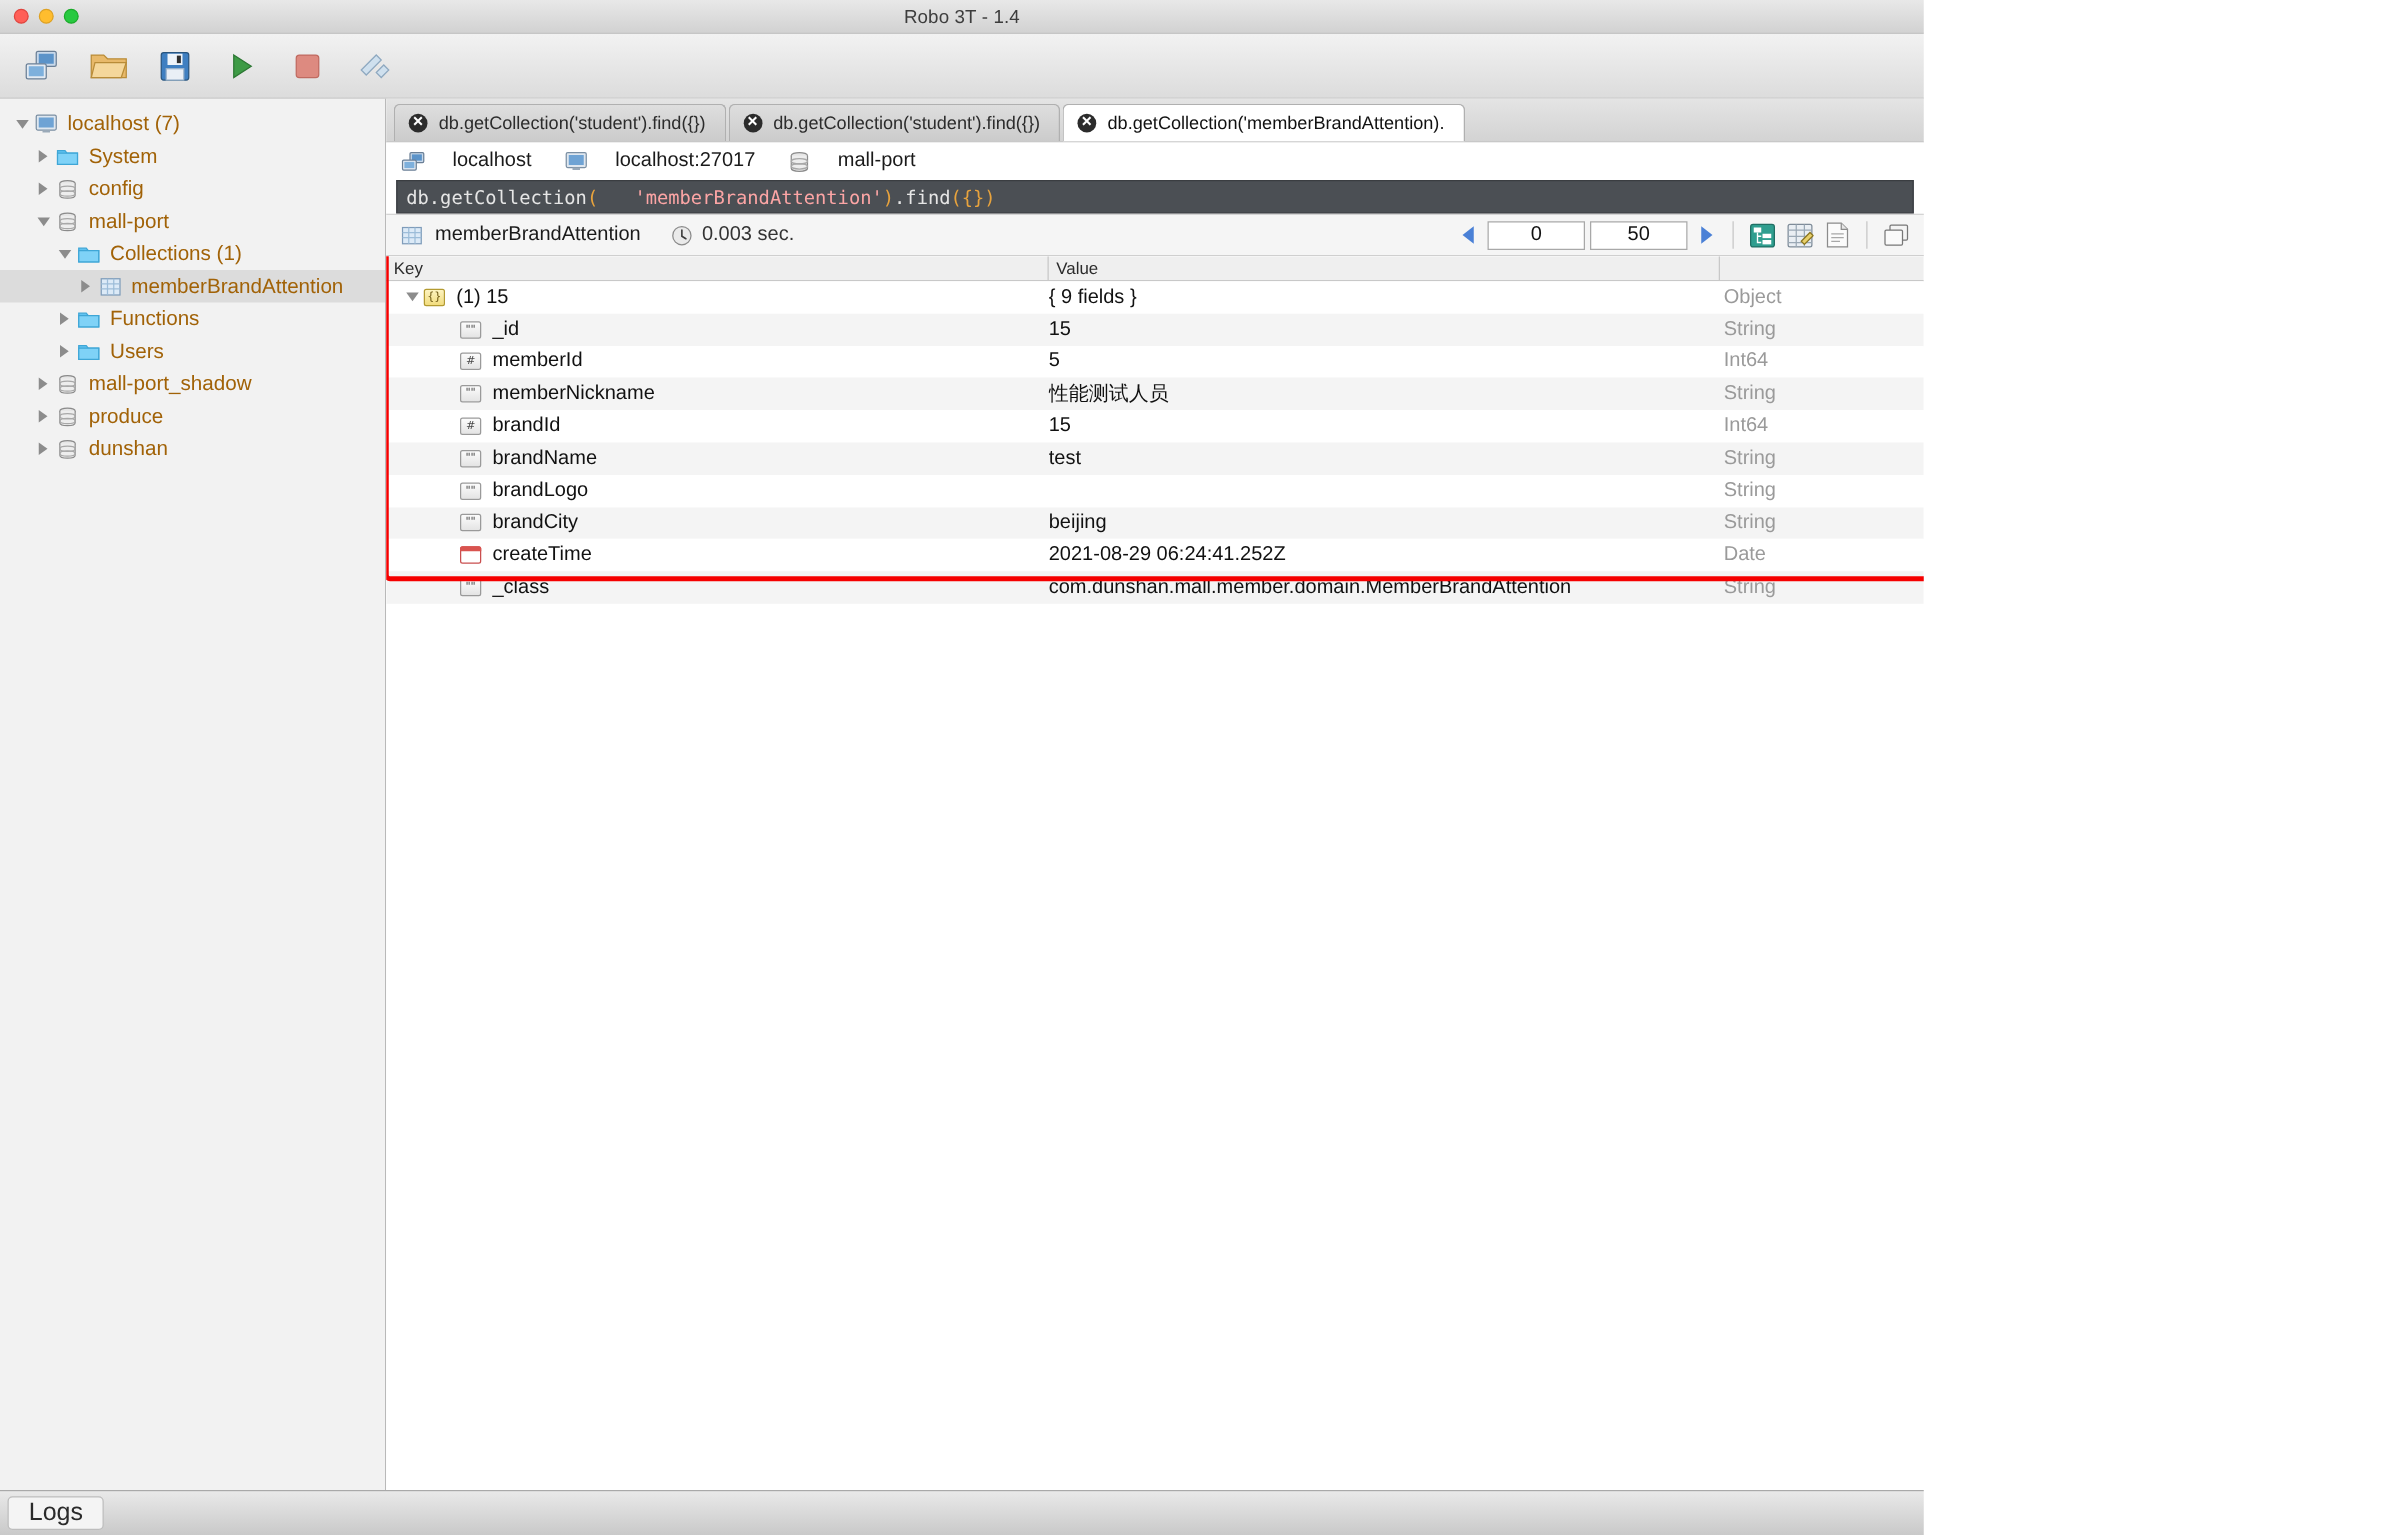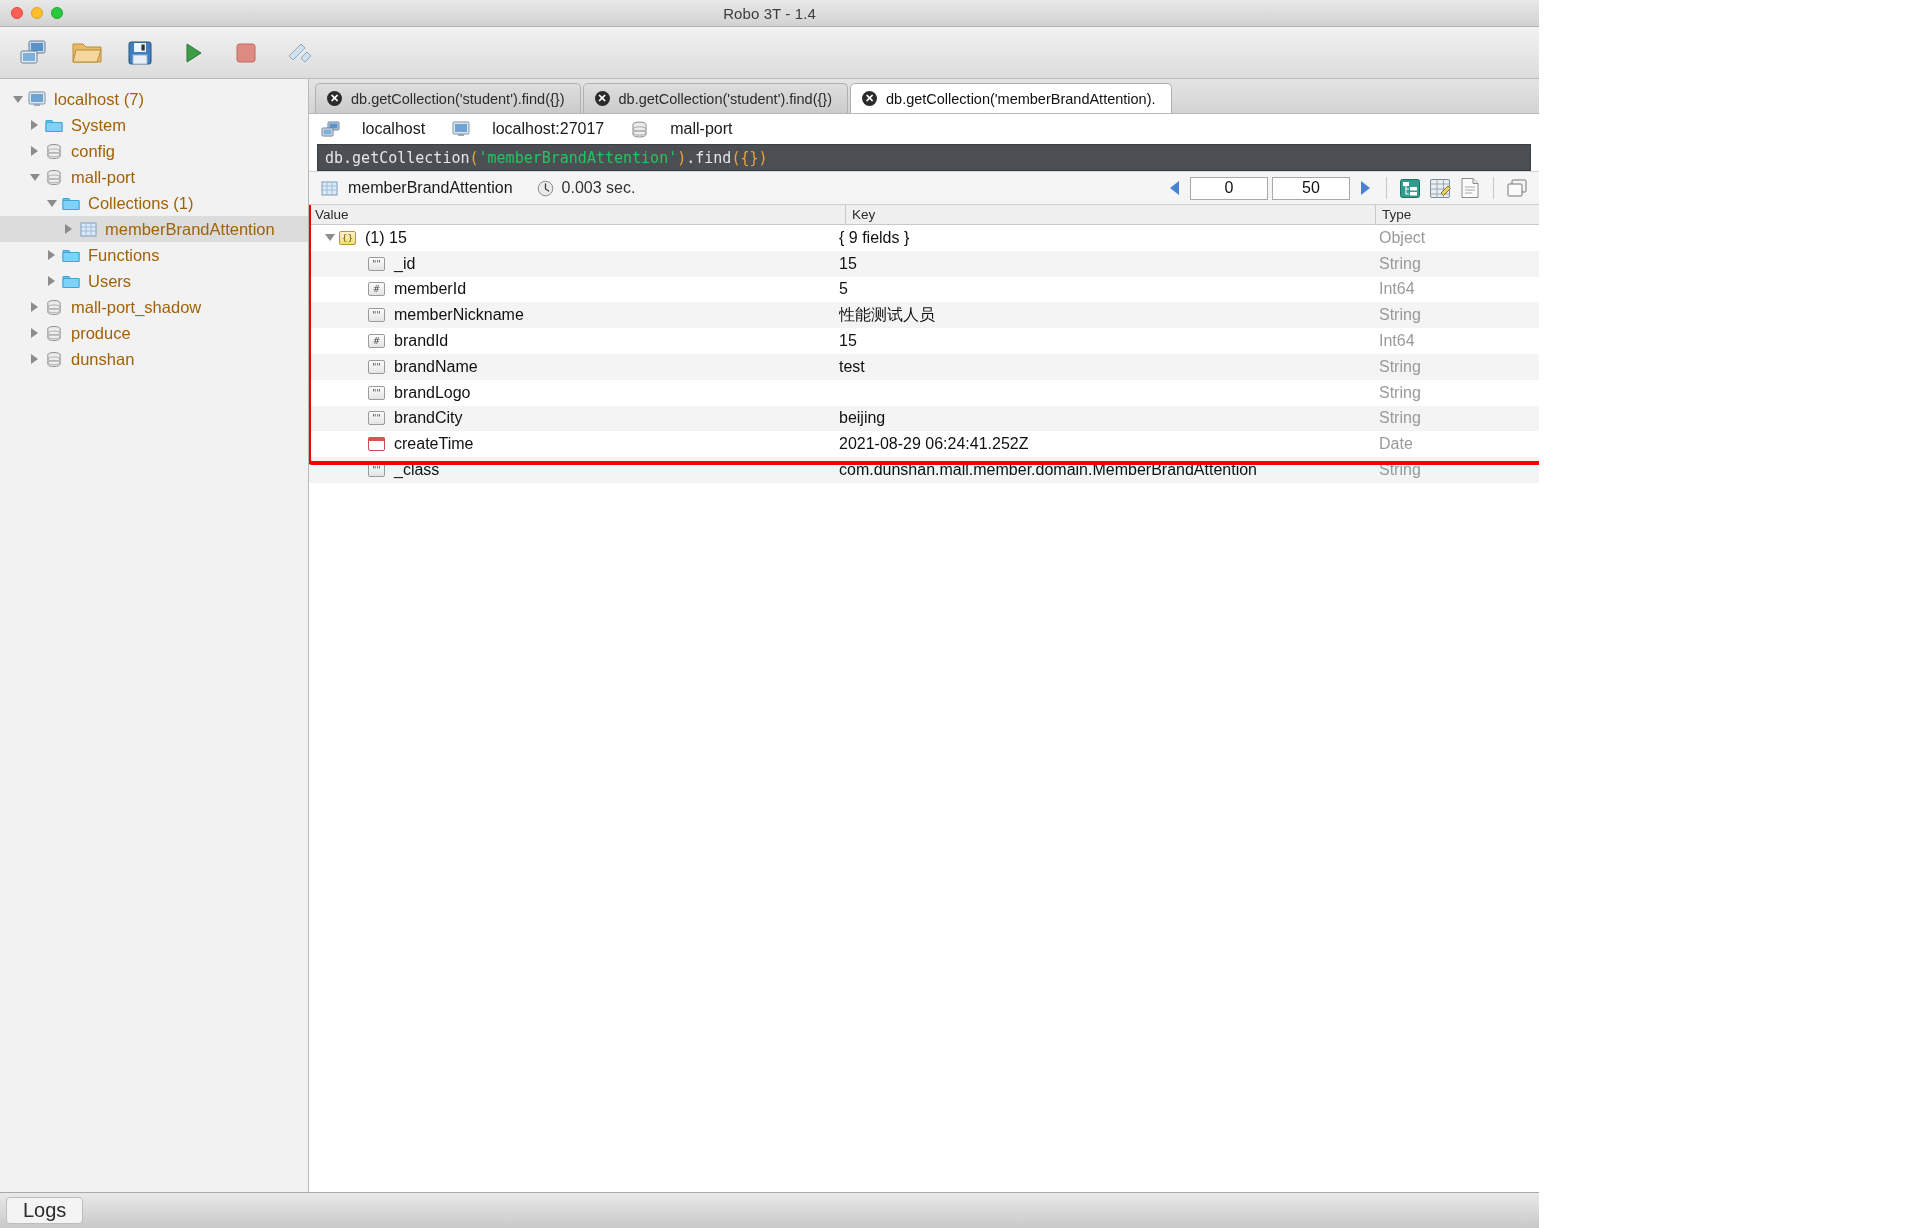--- a/index.html
+++ b/index.html
@@ -107,21 +107,21 @@
 
   
   .queryrow { padding: 0 8px 0 8px; background:#fff; }
   .queryeditor {
     height: 27px; background: #4b4f54; border: 1px solid #3a3d41;
     display: flex; align-items: center; padding-left: 7px;
     font-family: "DejaVu Sans Mono", monospace; font-size: 15px;
     color: #e6e6e6; white-space: nowrap; overflow: hidden;
   }
   .q-paren { color: #e8a33d; }
-  .q-str   { color: #22c55e; }
+  .q-str   { color: #fca5a5; margin-left: 29px; }
   .q-brace { color: #e8a33d; }
 
   
   .restoolbar {
     height: 34px; flex: 0 0 34px; background: #f5f5f5;
     border-top: 1px solid #d4d4d4; border-bottom: 1px solid #cfcfcf;
     display: flex; align-items: center; padding: 0 8px 0 12px;
     font-size: 16px; color: #1a1a1a;
   }
   .res-left { display: flex; align-items: center; gap: 10px; }
@@ -528,23 +528,22 @@
             <svg width="22" height="20" viewBox="0 0 22 20">
               <rect x="6" y="2" width="14" height="12" rx="1" fill="#f4f4f4" stroke="#777"></rect>
               <rect x="2" y="6" width="14" height="12" rx="1" fill="#fafafa" stroke="#777"></rect>
             </svg>
           </div>
         </div>
       </div>
 
       <div class="results">
         <div class="thead">
+          <div class="th th-key">Key</div>
           <div class="th th-val">Value</div>
-          <div class="th th-key">Key</div>
-          <div class="th th-type">Type</div>
         </div>
         <div id="rows-host">
             <div class="trow even">
               <div class="td-key">
                 <div class="row-indent" style="width: 12px;"></div>
                 <div class="twisty open">
                   <i></i>
                 </div>
                 <div class="kicon">
                   <div class="badge obj">{}</div>

